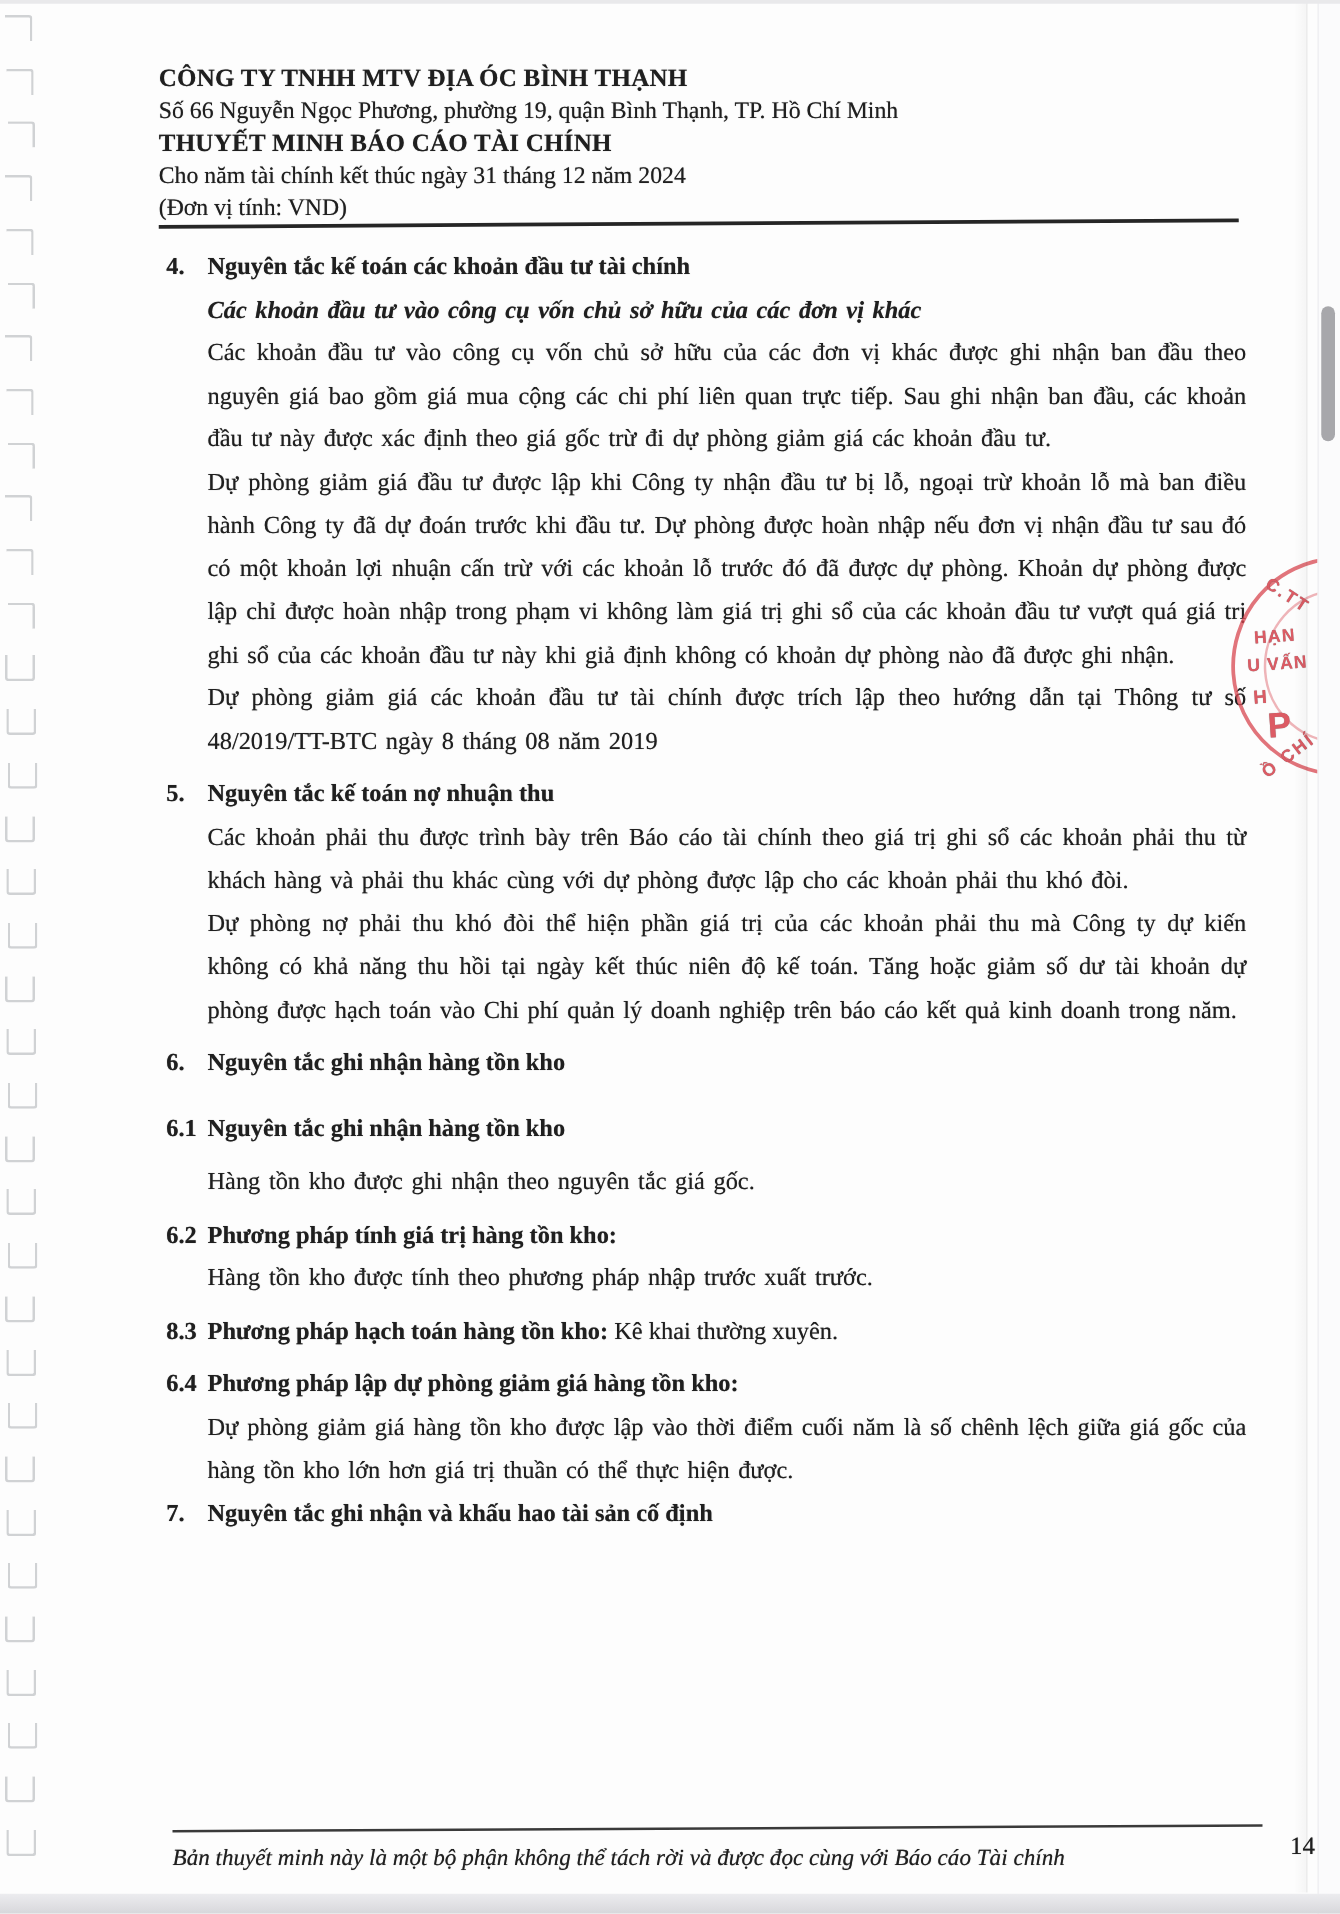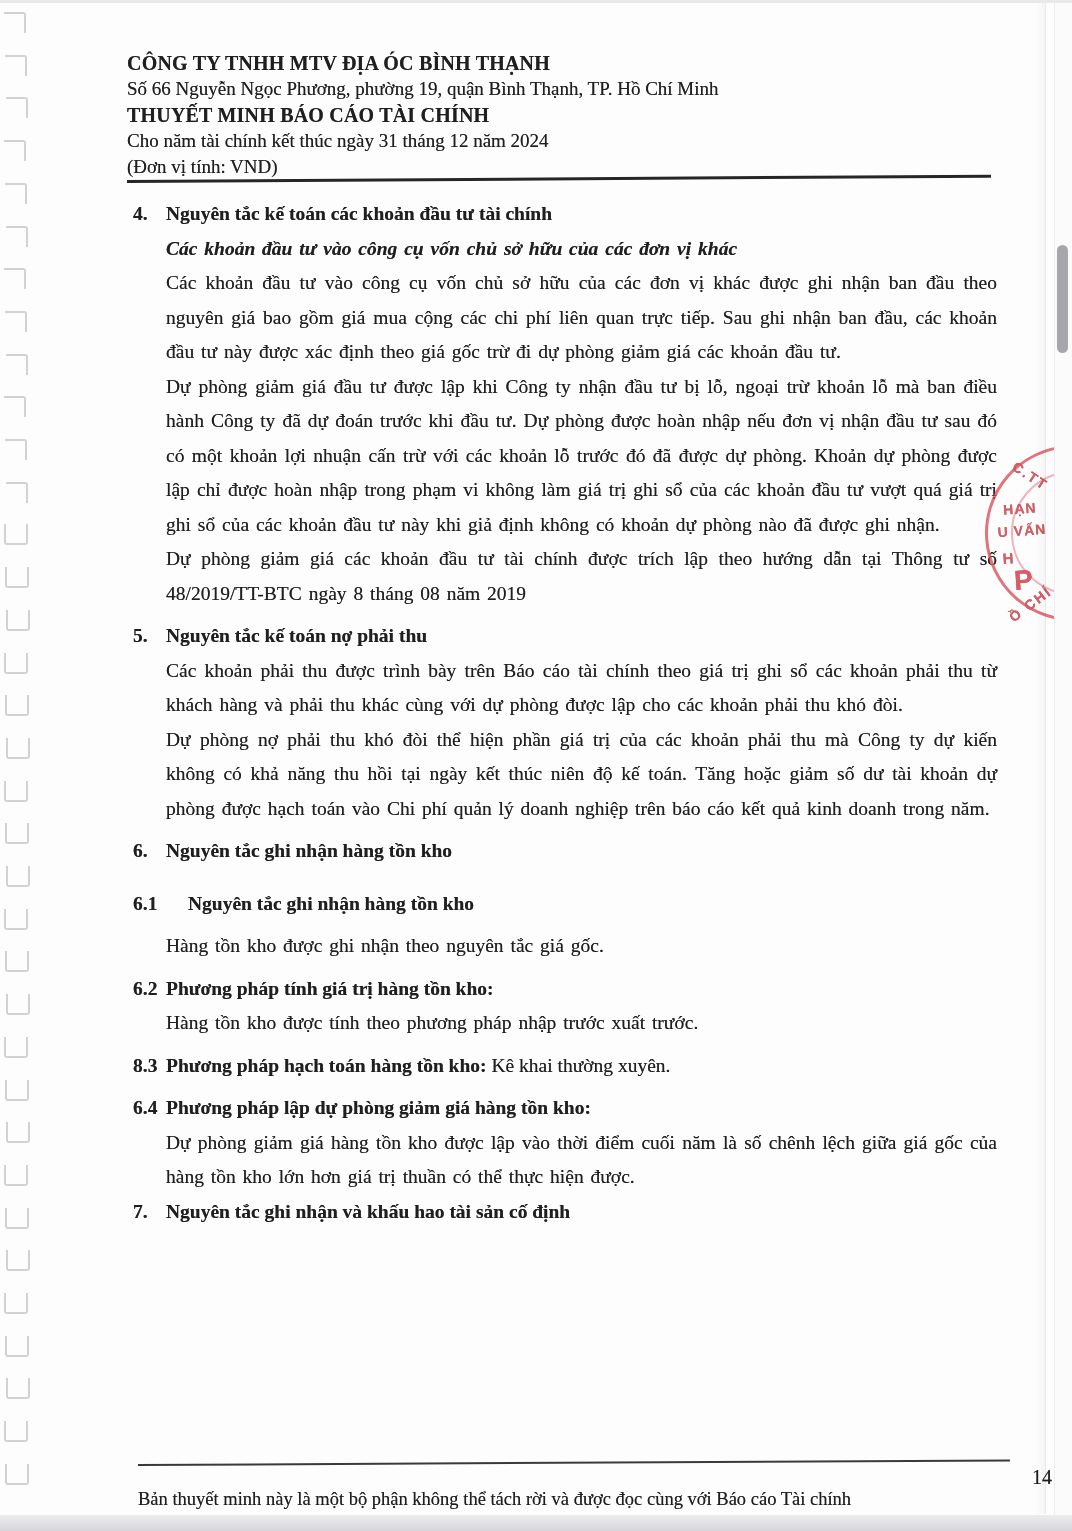--- a/index.html
+++ b/index.html
@@ -31,42 +31,42 @@
   .header-rule{margin-top:1px;width:864px;border-top:3.5px solid #262626;transform:rotate(-0.35deg);transform-origin:left center;}
 
   
   .content{position:absolute;left:133px;top:197px;width:864px;z-index:2;font-size:19.5px;}
   .sec-head{display:flex;font-weight:bold;line-height:34.5px;}
   .sec-head .num{flex:0 0 33px;}
   .sec-head .txt{flex:1;}
   .para{margin:0 0 0 33px;line-height:34.5px;text-align:justify;word-spacing:2px;}
   .subhead-italic{font-weight:bold;font-style:italic;text-align:left;}
   .mt8{margin-top:8px;}
-  .mt18{margin-top:18px;gap:22px;}
+  .mt18{margin-top:18px;}
   .inline-normal{font-weight:normal;}
 
   
   .stamp{
     position:absolute;left:985px;top:445px;width:176px;height:176px;z-index:3;
     color:#d8454f;font-family:"Liberation Sans","DejaVu Sans",sans-serif;
     opacity:.88;transform:rotate(-4deg);
   }
   .stamp .ring-outer{position:absolute;inset:0;border:3px solid rgba(216,69,79,.85);border-radius:50%;}
   .stamp .ring-inner{position:absolute;inset:26px;border:2px solid rgba(216,69,79,.45);border-radius:50%;}
   .stamp .frag{position:absolute;font-weight:bold;white-space:nowrap;}
   .frag-top{left:30px;top:20px;font-size:14px;transform:rotate(37deg);letter-spacing:2px;}
   .frag-l1{left:20px;top:52px;font-size:14px;letter-spacing:1px;}
   .frag-l2{left:13px;top:74px;font-size:14px;letter-spacing:1px;}
   .frag-l3{left:16px;top:100px;font-size:15px;}
   .frag-l4{left:26px;top:116px;font-size:28px;}
   .frag-bottom{left:16px;top:148px;font-size:14px;transform:rotate(-33deg);letter-spacing:2px;}
 
   
   .footer-rule{position:absolute;left:138px;top:1464px;width:872px;border-top:2.5px solid #3a3a3a;transform:rotate(-0.3deg);transform-origin:left center;z-index:2;}
-  .footer-note{position:absolute;left:138px;top:1477px;font-size:18.5px;z-index:2;margin-top:12px;}
+  .footer-note{position:absolute;left:138px;top:1477px;font-style:italic;font-size:18.5px;z-index:2;}
   .page-number{position:absolute;left:1032px;top:1466px;font-size:20px;z-index:2;}
 
   
   .page-edge-line{position:absolute;left:1045px;top:0;width:1px;height:1514px;background:rgba(0,0,0,.08);z-index:4;}
   .page-edge-shade{position:absolute;left:1035px;top:0;width:10px;height:1514px;background:linear-gradient(to right,rgba(0,0,0,0),rgba(0,0,0,.03));z-index:4;}
   .scrollbar-track{position:absolute;right:0;top:0;width:17px;height:1531px;background:#fbfbfc;border-left:1px solid #ededef;z-index:5;}
   .scrollbar-thumb{position:absolute;right:4px;top:245px;width:11px;height:108px;background:#a7a7ab;border-radius:6px;}
   .top-edge{position:absolute;left:0;top:0;width:100%;height:3px;background:#e9e9eb;z-index:6;}
   .bottom-strip{position:absolute;left:0;bottom:0;width:100%;height:16px;background:linear-gradient(#ececef,#d7d7db);z-index:7;}
 </style>
@@ -128,21 +128,21 @@
       <span class="num">4.</span>
       <span class="txt">Nguyên tắc kế toán các khoản đầu tư tài chính</span>
     </div>
     <p class="para subhead-italic">Các khoản đầu tư vào công cụ vốn chủ sở hữu của các đơn vị khác</p>
     <p class="para">Các khoản đầu tư vào công cụ vốn chủ sở hữu của các đơn vị khác được ghi nhận ban đầu theo nguyên giá bao gồm giá mua cộng các chi phí liên quan trực tiếp. Sau ghi nhận ban đầu, các khoản đầu tư này được xác định theo giá gốc trừ đi dự phòng giảm giá các khoản đầu tư.</p>
     <p class="para">Dự phòng giảm giá đầu tư được lập khi Công ty nhận đầu tư bị lỗ, ngoại trừ khoản lỗ mà ban điều hành Công ty đã dự đoán trước khi đầu tư.  Dự phòng được hoàn nhập nếu đơn vị nhận đầu tư sau đó có một khoản lợi nhuận cấn trừ với các khoản lỗ trước đó đã được dự phòng. Khoản dự phòng được lập chỉ được hoàn nhập trong phạm vi không làm giá trị ghi sổ của các khoản đầu tư vượt quá giá trị ghi sổ của các khoản đầu tư này khi giả định không có khoản dự phòng nào đã được ghi nhận.</p>
     <p class="para">Dự phòng giảm giá các khoản đầu tư tài chính được trích lập theo hướng dẫn tại Thông tư số 48/2019/TT-BTC ngày 8 tháng 08 năm 2019</p>
 
     <div class="sec-head mt8">
       <span class="num">5.</span>
-      <span class="txt">Nguyên tắc kế toán nợ phải thu</span>
+      <span class="txt">Nguyên tắc kế toán nợ nhuận thu</span>
     </div>
     <p class="para">Các khoản phải thu được trình bày trên Báo cáo tài chính theo giá trị ghi sổ các khoản phải thu từ khách hàng và phải thu khác cùng với dự phòng được lập cho các khoản phải thu khó đòi.</p>
     <p class="para">Dự phòng nợ phải thu khó đòi thể hiện phần giá trị của các khoản phải thu mà Công ty dự kiến không có khả năng thu hồi tại ngày kết thúc niên độ kế toán. Tăng hoặc giảm số dư tài khoản dự phòng được hạch toán vào Chi phí quản lý doanh nghiệp trên báo cáo kết quả kinh doanh trong năm.</p>
 
     <div class="sec-head mt8">
       <span class="num">6.</span>
       <span class="txt">Nguyên tắc ghi nhận hàng tồn kho</span>
     </div>
 
     <div class="sec-head mt18">

